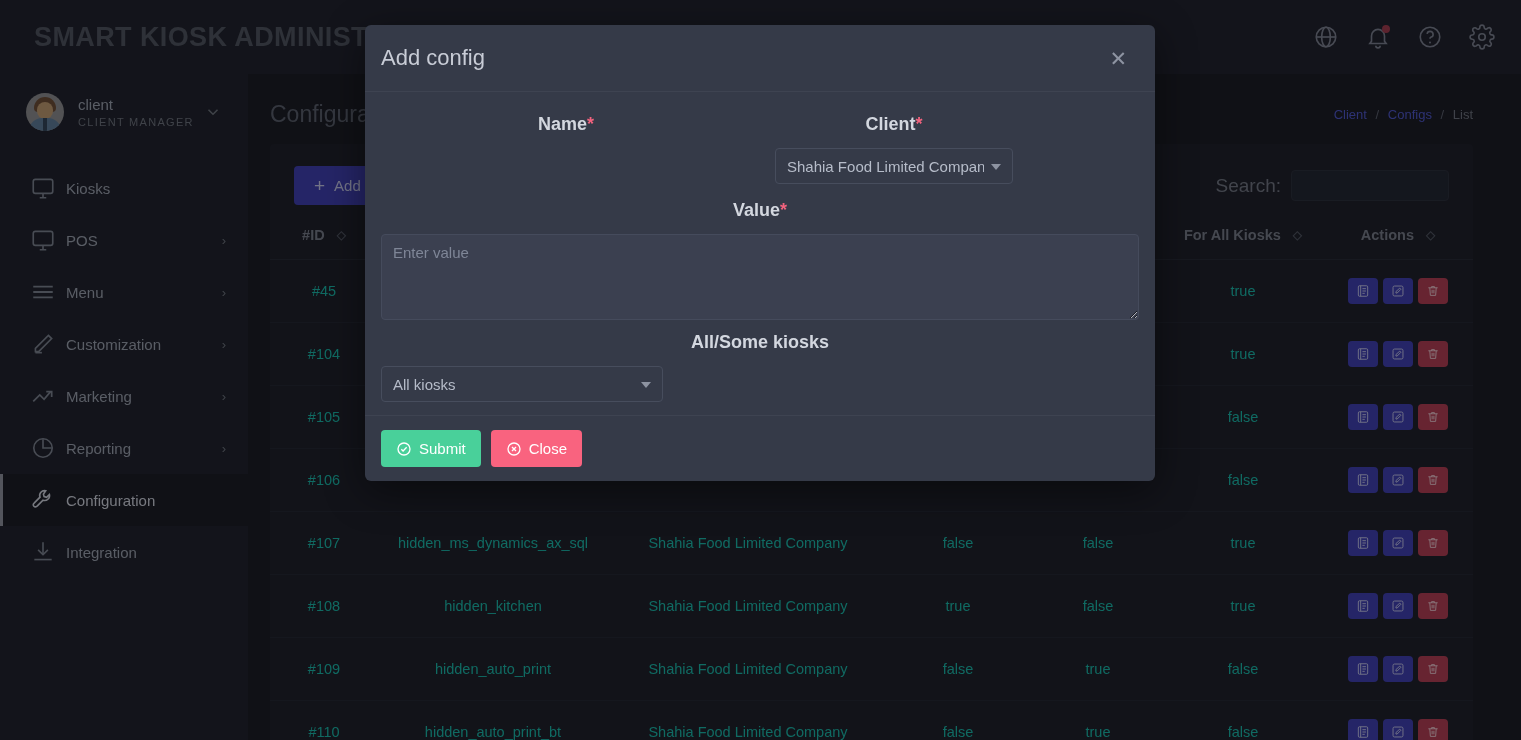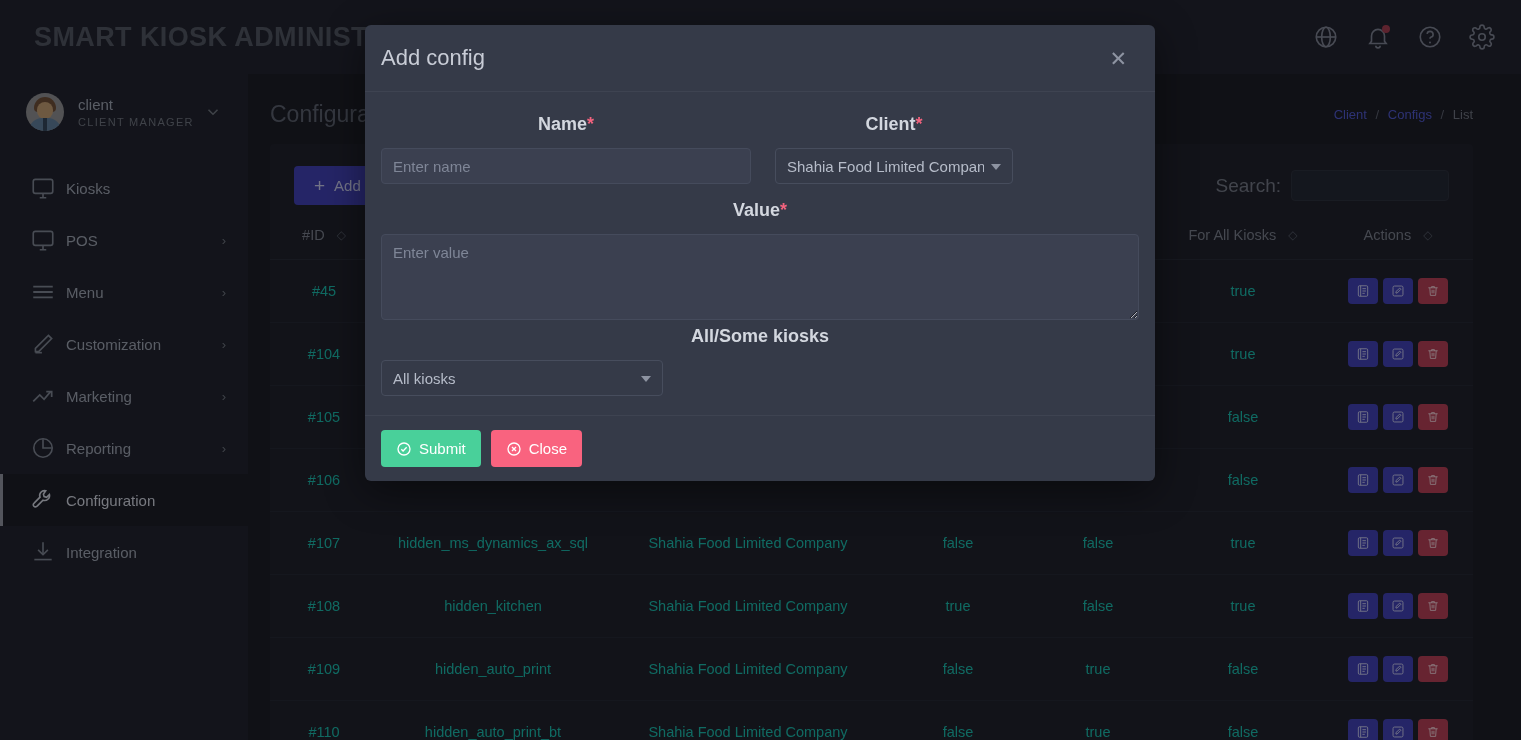--- a/index.html
+++ b/index.html
@@ -99,21 +99,21 @@
   .searchwrap { display: flex; align-items: center; gap: 10px; }
   .searchlabel { font-size: 19px; color: #6f747e; }
   .searchinput {
     width: 158px; height: 31px; background: #1d212a; border: 1px solid #262a34;
     border-radius: 4px; outline: none; color: #b9bec8; padding: 0 8px;
     font-family: inherit; font-size: 14px;
   }
 
   table { width: 100%; border-collapse: collapse; table-layout: fixed; }
   thead th {
-    font-size: 14.5px; font-weight: 400; color: #767b85;
+    font-size: 14.5px; font-weight: 700; color: #767b85;
     padding: 12px 0 16px 0; text-align: center;
     border-bottom: 1px solid #22262f;
   }
   thead th .hcell { display: inline-flex; align-items: center; gap: 12px; }
   .sortglyph { color: #4d525c; font-size: 12px; }
   tbody td {
     font-size: 14.5px; color: #14b8a6; text-align: center;
     padding: 18px 0; border-bottom: 1px solid #1e222a;
   }
   .actbtns { display: flex; justify-content: center; gap: 5px; }
@@ -733,40 +733,39 @@
   <div class="modal">
     <div class="mhead">
       <div class="mtitle">Add config</div>
       <button class="mclose">✕</button>
     </div>
 
     <div class="mbody">
       <div class="mrow">
         <div style="width:370px;">
           <div class="flabel"><span>Name</span><span class="req">*</span></div>
-          <input class="finput" type="text" placeholder="Enter name" style="">
         </div>
 
 
         <div style="width:238px;">
           <div class="flabel"><span>Client</span><span class="req">*</span></div>
           <div class="selwrap">
             <select class="fsel">
               <option>Shahia Food Limited Company</option>
             </select>
           </div>
         </div>
       </div>
 
       <div style="margin-top:16px;">
         <div class="flabel"><span>Value</span><span class="req">*</span></div>
         <textarea class="ftext" placeholder="Enter value" style=""></textarea>
       </div>
 
-      <div style="margin-top:2px;">
+      <div style="margin-top:8px;">
         <div class="flabel">All/Some kiosks</div>
         <div class="selwrap" style="width:282px;">
           <select class="fsel">
             <option>All kiosks</option>
           </select>
         </div>
       </div>
     </div>
 
     <div class="mfoot">

